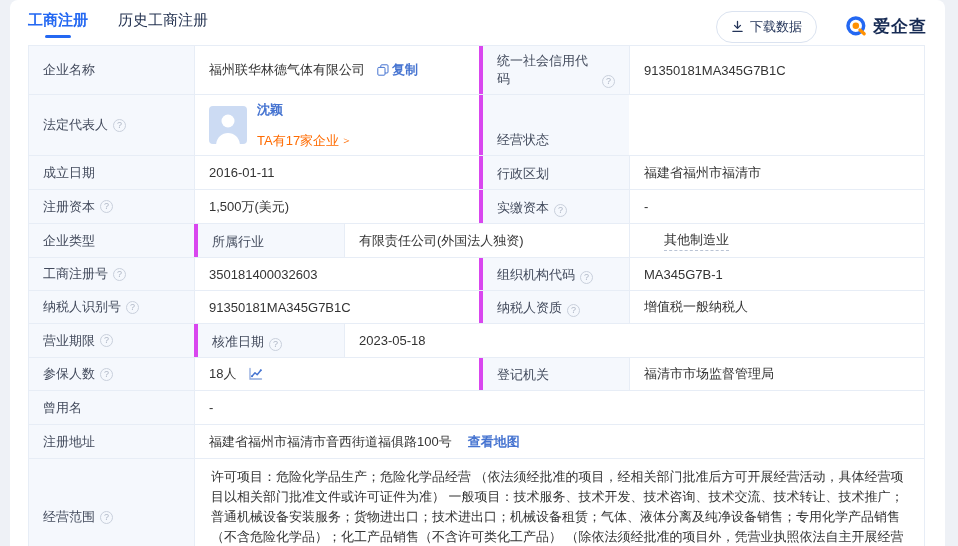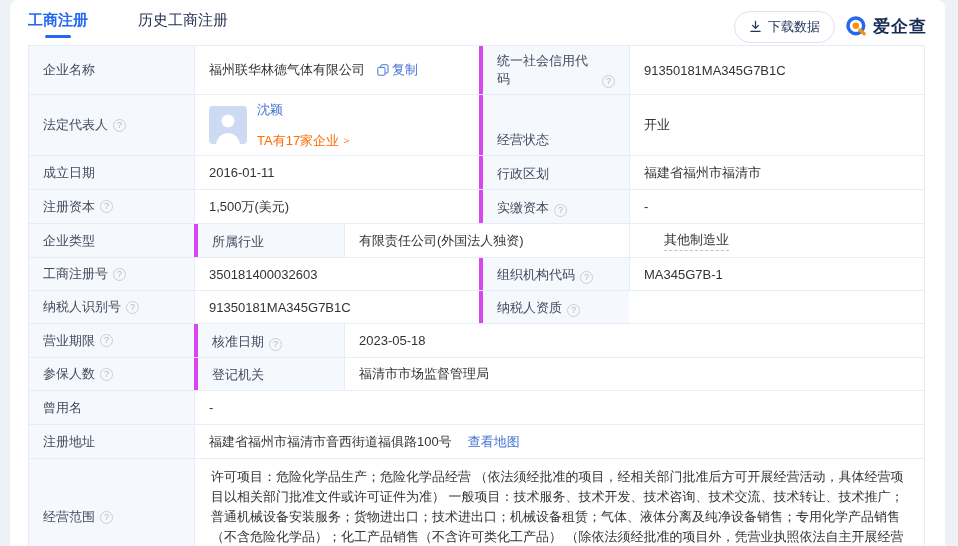--- a/index.html
+++ b/index.html
@@ -11,28 +11,28 @@
   }
   .card {
     position:absolute; left:10px; right:13px; top:0; bottom:-12px;
     background:#fff; border-radius:8px;
   }
   
   .header {
     display:flex; justify-content:space-between; align-items:center;
     padding:9px 18px 0 18px; height:44px;
   }
-  .tabs { display:flex; gap:50px; }
+  .tabs { display:flex; gap:30px; }
   .tab { position:relative; font-size:15px; color:#1f2e4d; cursor:pointer; padding-bottom:12px; }
   .tab.active { color:#2468f2; font-weight:bold; }
   .tab.active::after {
     content:""; position:absolute; left:50%; transform:translateX(-50%);
     bottom:4px; width:26px; height:3px; border-radius:2px; background:#2468f2;
   }
-  .header-right { display:flex; align-items:center; gap:10px; }
+  .header-right { display:flex; align-items:center; gap:28px; }
   .download-btn {
     display:flex; align-items:center; gap:6px;
     background:#fff; border:1px solid #dbe3f0; border-radius:16px;
     padding:6px 14px; font-size:13px; color:#233459; cursor:pointer;
     font-family:inherit;
   }
   .brand { display:flex; align-items:flex-end; gap:5px; cursor:pointer; }
   .brand-name { font-size:17px; font-weight:bold; color:#172b54; letter-spacing:1px; }
   
   .table {
@@ -51,21 +51,21 @@
   .l2 { width:150px; flex:0 0 150px; border-left:4px solid #d946ef;align-items:flex-end; }
   .v2 { flex:1 1 auto; border-left:1px solid #e7edf6; }
   .vfull { flex:1 1 auto; border-left:1px solid #e7edf6; }
   .h39{min-height:39px} .h47{min-height:47px} .h34{min-height:34px} .h33{min-height:33px}
   .help {
     display:inline-block; width:13px; height:13px; flex:0 0 13px;
     border:1px solid #c9d0dc; border-radius:50%;
     color:#aeb6c5; font-size:9px; line-height:11px; text-align:center;
     cursor:pointer;
   }
-  a, .link { color:#4674d1; text-decoration:none; cursor:pointer; }
+  a, .link { color:#4674d1; text-decoration:none; cursor:pointer;font-weight:bold; }
   .copy-link { display:inline-flex; align-items:center; gap:3px; margin-left:12px; }
   .rep { gap:10px; }
   .avatar {
     width:38px; height:38px; flex:0 0 38px; border-radius:4px;
     background:#ccdbf3; overflow:hidden; display:flex; align-items:flex-end; justify-content:center;
     cursor:pointer;
   }
   .rep-info { display:flex; flex-direction:column; gap:14px; line-height:17px; }
   .orange { color:#ff6b00; display:inline-flex; align-items:flex-start; gap:2px; }
   .orange .arr { font-size:11px; }
@@ -150,23 +150,20 @@
           <span class="link">沈颖</span>
           <span class="orange">
             <span>TA有17家企业</span>
             <span class="arr">＞</span>
           </span>
         </span>
       </div>
       <div class="cell label l2">
         <span>经营状态</span>
       </div>
-      <div class="cell value v2">
-        <span>开业</span>
-      </div>
     </div>
 
     <div class="row h34">
       <div class="cell label">
         <span>成立日期</span>
       </div>
       <div class="cell value v1">
         <span>2016-01-11</span>
       </div>
       <div class="cell label l2">
@@ -231,40 +228,54 @@
         <span>纳税人识别号</span>
         <span class="help">?</span>
       </div>
       <div class="cell value v1">
         <span>91350181MA345G7B1C</span>
       </div>
       <div class="cell label l2">
         <span>纳税人资质</span>
         <span class="help">?</span>
       </div>
+      <div class="cell value v2">
+        <span>增值税一般纳税人</span>
+      </div>
     </div>
 
     <div class="row h34">
       <div class="cell label">
         <span>营业期限</span>
         <span class="help">?</span>
       </div>
       <div class="cell label l2">
         <span>核准日期</span>
         <span class="help">?</span>
       </div>
       <div class="cell value v2">
         <span>2023-05-18</span>
       </div>
     </div>
 
     <div class="row h33">
       <div class="cell label">
         <span>参保人数</span>
         <span class="help">?</span>
+      </div>
+      <div class="cell value v1">
+        <span>18人</span>
+        <span class="chart-link">
+          <svg width="15" height="14" viewBox="0 0 15 14">
+              <path d="M2 1.5v10.5h11.5" fill="none" stroke="#8fa9dd" stroke-width="1.3" stroke-linecap="round"></path>
+              <path d="M4 9.2 7 5.8l2.2 2 3.6-4.6" fill="none" stroke="#4674d1" stroke-width="1.4" stroke-linecap="round" stroke-linejoin="round"></path>
+              <circle cx="4" cy="9.2" r="1" fill="#4674d1"></circle>
+              <circle cx="12.8" cy="3.2" r="1" fill="#4674d1"></circle>
+            </svg>
+        </span>
       </div>
       <div class="cell label l2">
         <span>登记机关</span>
       </div>
       <div class="cell value v2">
         <span>福清市市场监督管理局</span>
       </div>
     </div>
 
     <div class="row h34">

